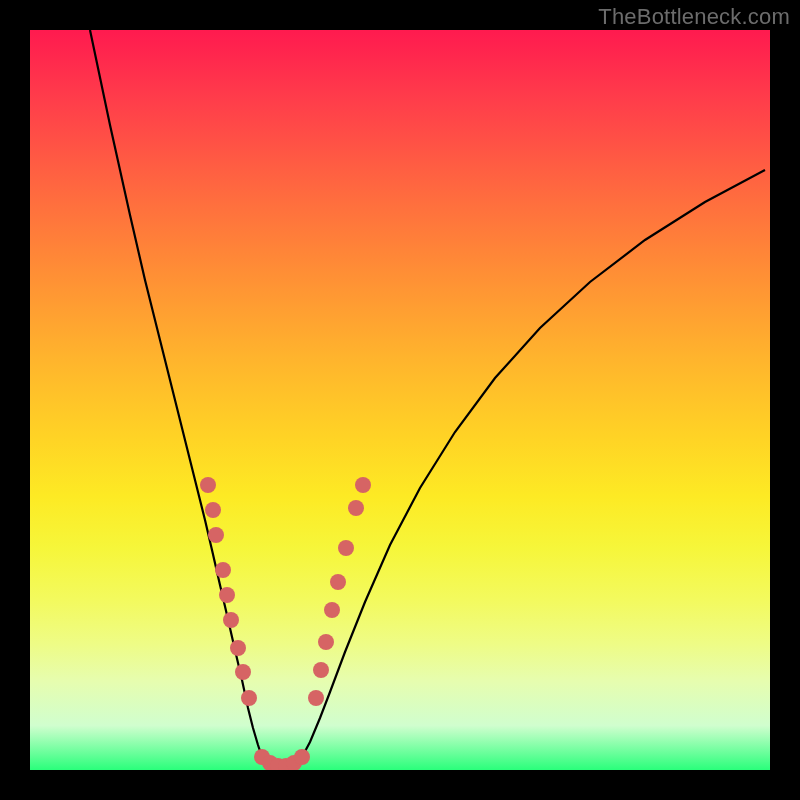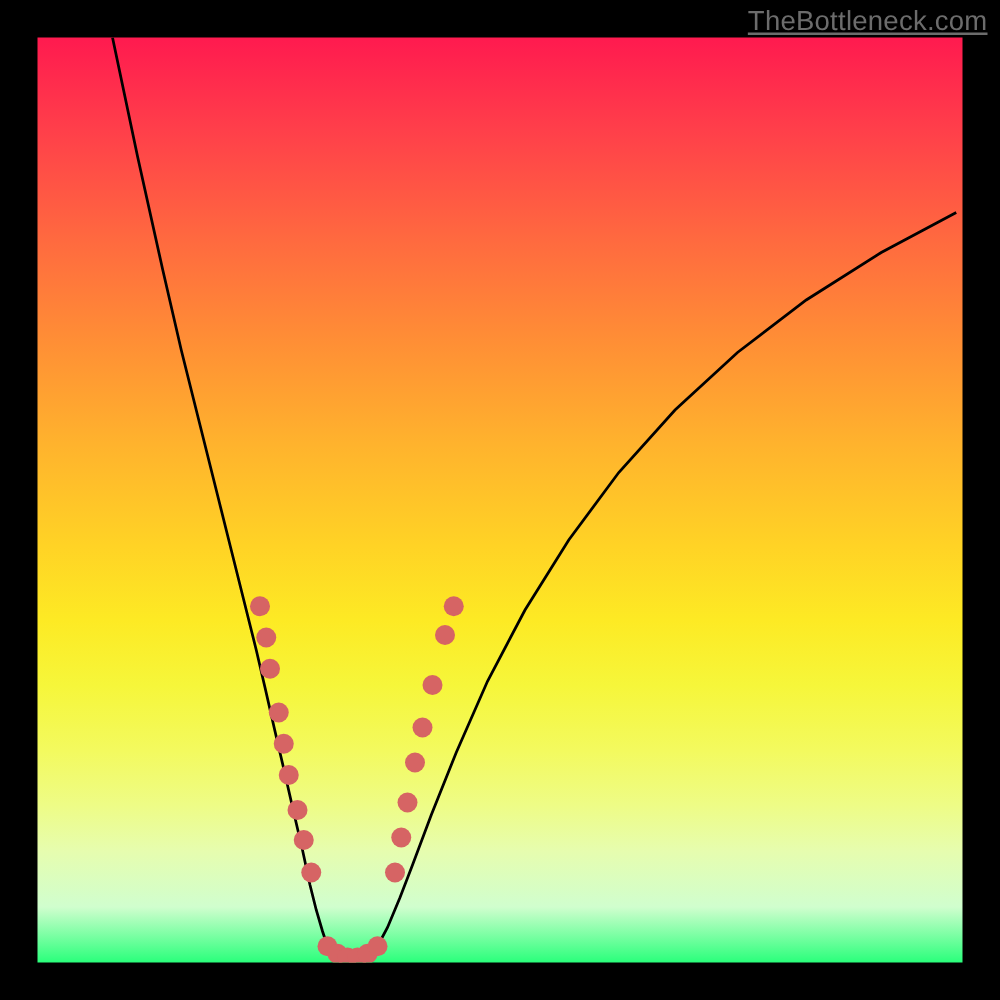--- a/index.html
+++ b/index.html
@@ -35,21 +35,20 @@
   }
   .watermark {
     position: absolute;
     top: 4px;
     right: 10px;
     color: #6c6c6c;
     font-size: 22px;
     font-weight: 500;
     letter-spacing: 0.2px;
     z-index: 5;
-    text-decoration: underline;
   }
   svg.overlay {
     position: absolute;
     left: 0;
     top: 0;
     width: 740px;
     height: 740px;
   }
   .curve {
     fill: none;

